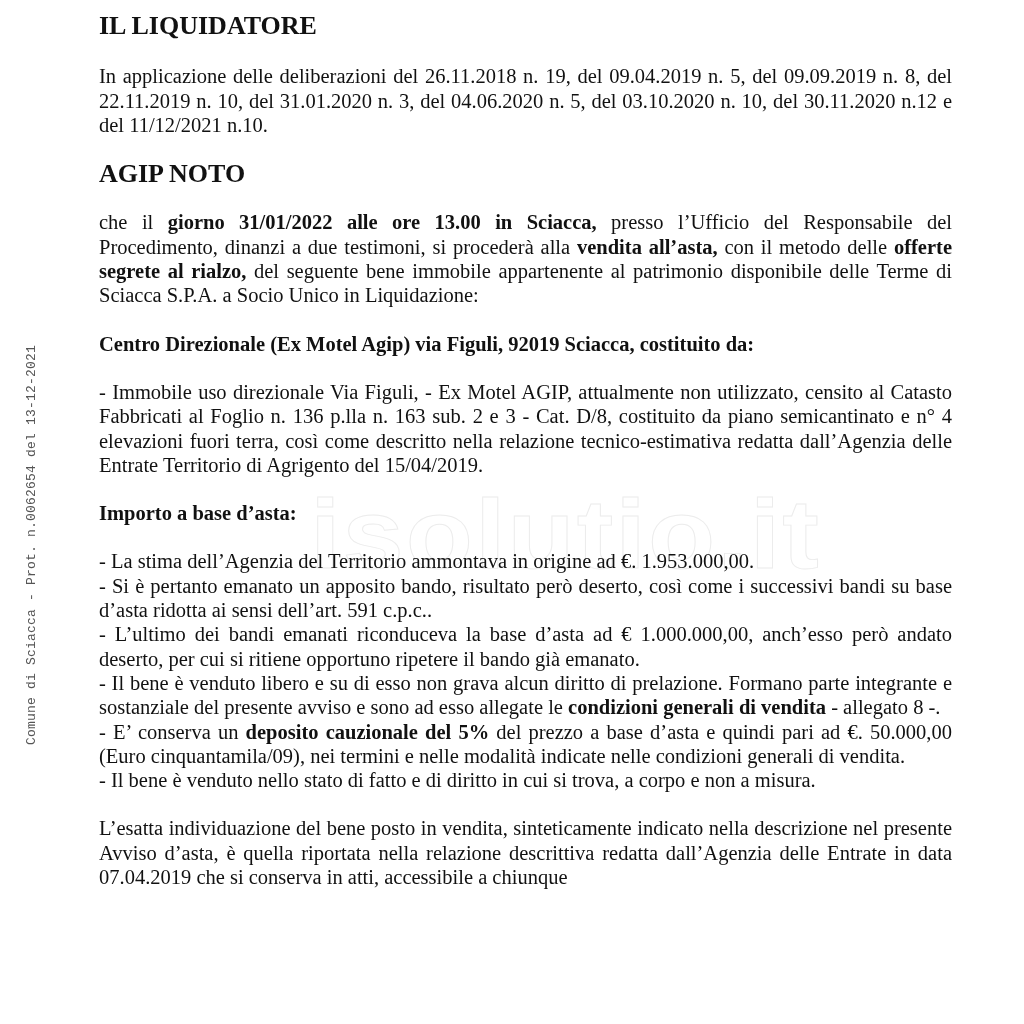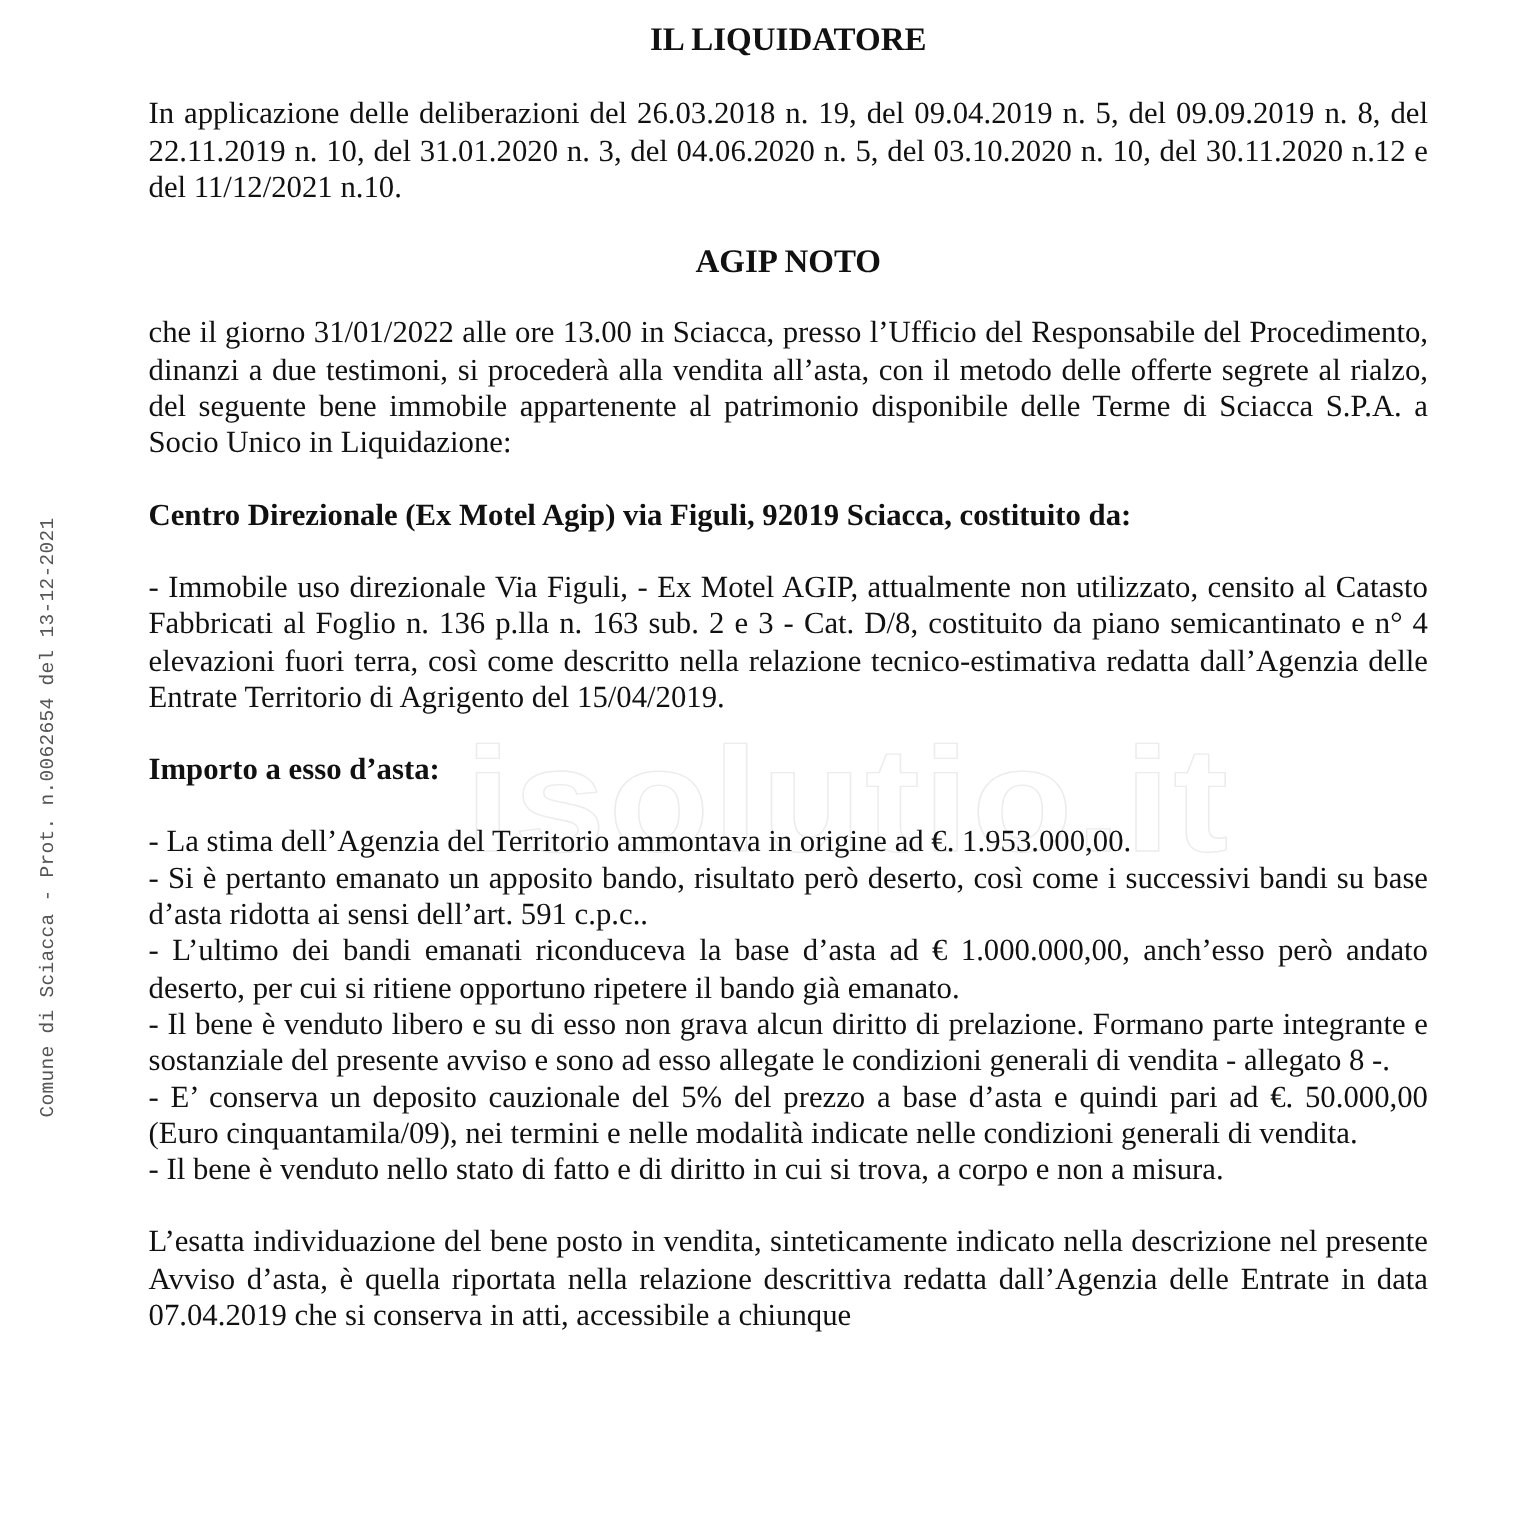--- a/index.html
+++ b/index.html
@@ -20,43 +20,43 @@
     position: absolute; left: 310px; top: 470px;
     font-family: "Liberation Sans", "DejaVu Sans", sans-serif;
     font-size: 110px; font-weight: bold; color: transparent;
     -webkit-text-stroke: 1px #ececec; letter-spacing: 2px;
     transform: scaleY(0.9); pointer-events: none; white-space: nowrap;
   }
   .content {
     position: absolute; left: 99px; top: 14px; width: 853px;
     font-size: 20.5px; line-height: 24.3px;
   }
-  .heading { text-align: center; font-weight: bold; font-size: 22px; margin: 0; }
+  .heading { text-align: left; font-weight: bold; font-size: 26px; margin: 0; }
   p { margin: 0; text-align: justify; }
   .j-last { text-align-last: left; }
-  b { font-weight: normal; }
+  b { font-weight: bold; }
   .section-title { font-weight: bold; margin: 0; }
   .item { margin: 0; text-align: justify; }
 </style>
 </head>
 <body>
 
 <div class="page">
 
   <div class="stamp">Comune di Sciacca - Prot. n.0062654 del 13-12-2021</div>
 
   <div class="watermark">isolutio.it</div>
 
   <div class="content">
 
     <h1 class="heading" style="margin-top:0;">IL LIQUIDATORE</h1>
 
     <div style="height:26px"></div>
 
-    <p class="j-last">In applicazione delle deliberazioni del 26.03.2018 n. 19, del 09.04.2019 n. 5, del 09.09.2019 n. 8, del 22.11.2019 n. 10, del 31.01.2020 n. 3, del 04.06.2020 n. 5, del 03.10.2020 n. 10, del 30.11.2020 n.12 e del 11/12/2021 n.10.</p>
+    <p class="j-last">In applicazione delle deliberazioni del 26.11.2018 n. 19, del 09.04.2019 n. 5, del 09.09.2019 n. 8, del 22.11.2019 n. 10, del 31.01.2020 n. 3, del 04.06.2020 n. 5, del 03.10.2020 n. 10, del 30.11.2020 n.12 e del 11/12/2021 n.10.</p>
 
     <div style="height:25px"></div>
 
     <h2 class="heading">AGIP NOTO</h2>
 
     <div style="height:24px"></div>
 
     <p class="j-last">
       <span>che il </span><b>giorno 31/01/2022 alle ore 13.00 in Sciacca,</b><span> presso l’Ufficio del Responsabile del Procedimento, dinanzi a due testimoni, si procederà alla </span><b>vendita all’asta,</b><span> con il metodo delle </span><b>offerte segrete al rialzo,</b><span> del seguente bene immobile appartenente al patrimonio disponibile delle Terme di Sciacca S.P.A. a Socio Unico in Liquidazione:</span>
     </p>
@@ -64,21 +64,21 @@
     <div style="height:24px"></div>
 
     <p class="section-title">Centro Direzionale (Ex Motel Agip) via Figuli, 92019 Sciacca, costituito da:</p>
 
     <div style="height:24px"></div>
 
     <p class="j-last">- Immobile uso direzionale Via Figuli, - Ex Motel AGIP, attualmente non utilizzato, censito al Catasto Fabbricati al Foglio n. 136 p.lla n. 163 sub. 2 e 3 -  Cat. D/8, costituito da piano semicantinato e n° 4 elevazioni fuori terra, così come descritto nella relazione tecnico-estimativa  redatta dall’Agenzia delle Entrate Territorio di Agrigento del 15/04/2019.</p>
 
     <div style="height:24px"></div>
 
-    <p class="section-title">Importo a esso d’asta:</p>
+    <p class="section-title">Importo a base d’asta:</p>
 
     <div style="height:24px"></div>
 
     <p class="item j-last">-  La stima dell’Agenzia del Territorio ammontava in origine ad €. 1.953.000,00.</p>
     <p class="item j-last">-  Si è pertanto emanato un apposito bando, risultato però deserto, così come i successivi bandi su base d’asta ridotta ai sensi dell’art. 591 c.p.c..</p>
     <p class="item j-last">-  L’ultimo dei bandi emanati riconduceva la base d’asta ad € 1.000.000,00, anch’esso però andato deserto, per cui si ritiene opportuno ripetere il bando già emanato.</p>
     <p class="item j-last">
       <span>- Il bene è venduto libero e su di esso non grava alcun diritto di prelazione. Formano parte integrante e sostanziale del presente avviso e sono ad esso allegate le </span><b>condizioni generali di vendita</b><span> - allegato 8 -.</span>
     </p>
     <p class="item j-last">

